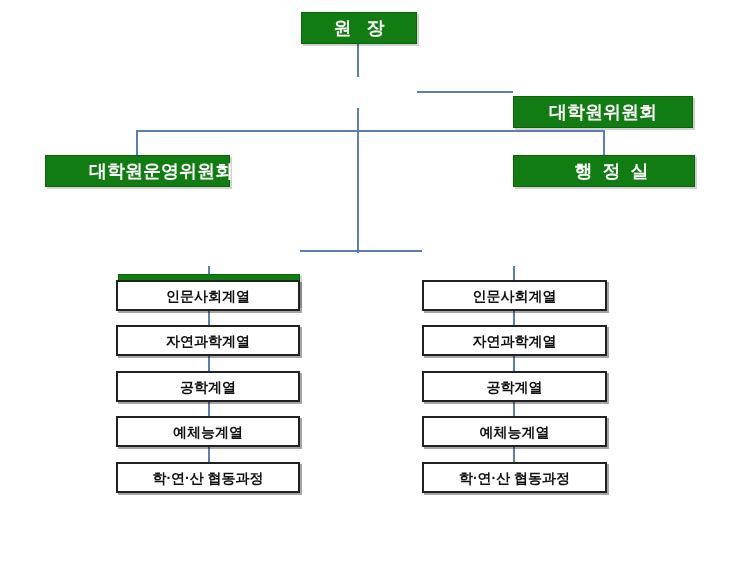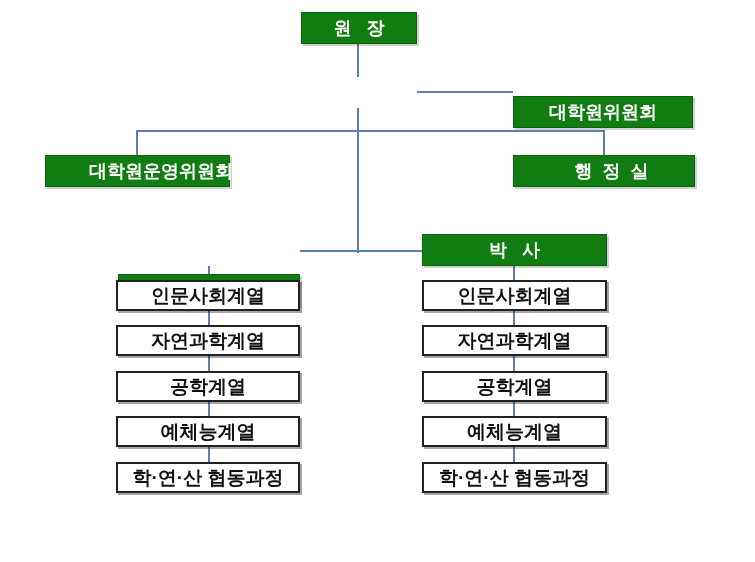--- a/index.html
+++ b/index.html
@@ -30,21 +30,21 @@
     box-sizing: border-box;
     line-height: 1;
   }
   .wnode {
     position: absolute;
     background: #ffffff;
     border: 2px solid #212121;
     box-shadow: 2px 2px 0 rgba(0,0,0,0.35);
     color: #111111;
     font-weight: bold;
-    font-size: 19px;
+    font-size: 14px;
     display: flex;
     align-items: center;
     justify-content: center;
     white-space: pre;
     box-sizing: border-box;
     line-height: 1;
   }
   .conn {
     position: absolute;
     background: #5B7FB2;
@@ -81,21 +81,20 @@
 
 
   <div class="gnode" style="left:513px; top:76px; width:180px; height:32px;margin-top:20px;">대학원위원회</div>
 
   <div class="gnode" style="left:45px; top:155px; width:185px; height:32px;padding-left:47px;">대학원운영위원회</div>
 
   <div class="gnode" style="left:513px; top:155px; width:182px; height:32px;padding-left:15px;">행  정  실</div>
 
   <div class="gnode" style="left:118px; top:234px; width:182px; height:32px;margin-top:40px;">석   사</div>
 
-  <div class="gnode" style="left:422px; top:234px; width:185px; height:32px;">박   사</div>
 
   <div class="wnode" style="left:116px; top:280px; width:184px; height:31px;">인문사회계열</div>
   <div class="wnode" style="left:116px; top:325px; width:184px; height:31px;">자연과학계열</div>
   <div class="wnode" style="left:116px; top:371px; width:184px; height:31px;">공학계열</div>
   <div class="wnode" style="left:116px; top:416px; width:184px; height:31px;">예체능계열</div>
   <div class="wnode" style="left:116px; top:462px; width:184px; height:31px;">학·연·산 협동과정</div>
 
   <div class="wnode" style="left:422px; top:280px; width:185px; height:31px;">인문사회계열</div>
   <div class="wnode" style="left:422px; top:325px; width:185px; height:31px;">자연과학계열</div>
   <div class="wnode" style="left:422px; top:371px; width:185px; height:31px;">공학계열</div>

